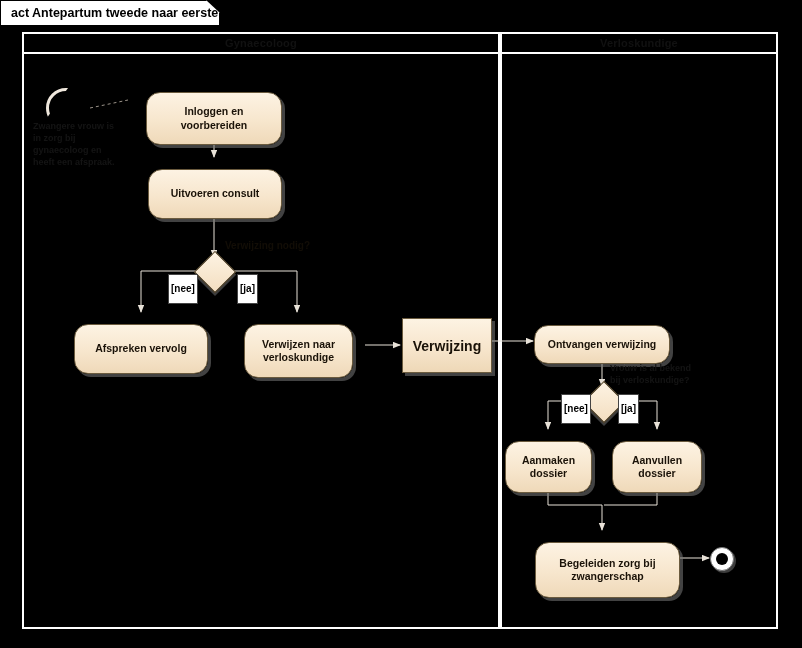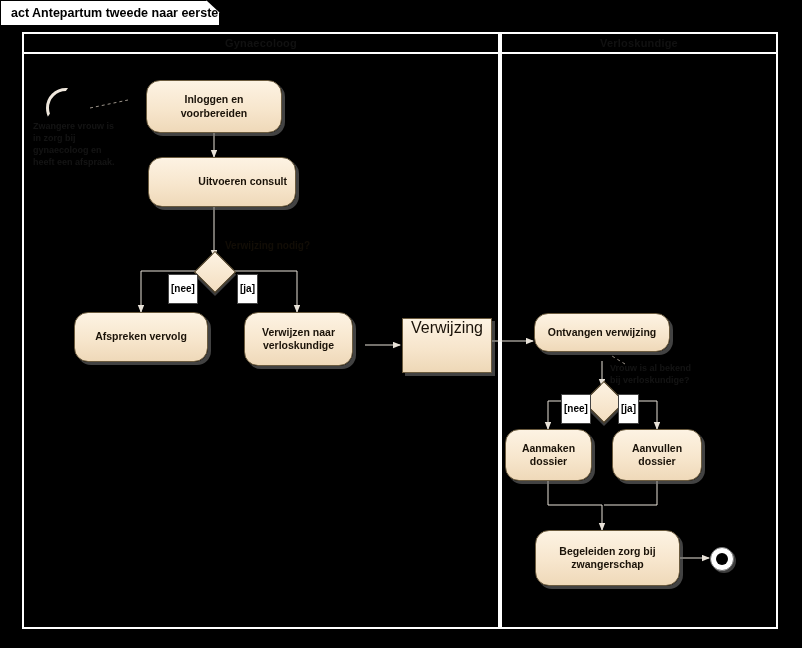--- a/index.html
+++ b/index.html
@@ -40,31 +40,31 @@
 
   
   .action{
     position:absolute;box-sizing:border-box;
     border:1px solid #6b5b3e;border-radius:14px;
     background:linear-gradient(180deg,#fdf3e3 0%,#f7e6cd 55%,#efd9b9 100%);
     box-shadow:3px 3px 0 rgba(120,120,120,.55);
     display:flex;align-items:center;justify-content:center;
     text-align:center;
     font-size:10.5px;font-weight:bold;color:#1a1208;
-    line-height:1.25;padding:4px 8px;
+    line-height:1.25;padding:4px 8px;margin-top:12px;
   }
 
   
   .objnode{
     position:absolute;box-sizing:border-box;
     border:1px solid #6b5b3e;
     background:linear-gradient(180deg,#fdf3e3 0%,#f6e4ca 60%,#eed8b7 100%);
     box-shadow:3px 3px 0 rgba(120,120,120,.55);
-    display:flex;align-items:flex-start;justify-content:center;
-    text-align:center;font-size:16px;font-weight:normal;color:#1a1208;
+    display:flex;align-items:center;justify-content:center;
+    text-align:center;font-size:14px;font-weight:bold;color:#1a1208;
   }
 
   
   .diamond{
     position:absolute;width:28px;height:28px;
     background:linear-gradient(135deg,#fdf3e3 0%,#f3dec0 100%);
     border:1px solid #6b5b3e;
     transform:rotate(45deg);
     box-shadow:2px 2px 0 rgba(120,120,120,.5);
   }
@@ -176,21 +176,21 @@
   <div class="note-fold" style="left:46px;top:88px;"></div>
   <div class="note" style="left:33px;top:120px;width:110px;">Zwangere vrouw is
 in zorg bij
 gynaecoloog en
 heeft een afspraak.</div>
 
   <div class="action" style="left:146px;top:80px;width:136px;height:53px;">
     <span>Inloggen en voorbereiden</span>
   </div>
 
-  <div class="action" style="left:148px;top:157px;width:148px;height:50px;justify-content:flex-end;">
+  <div class="action" style="left:148px;top:157px;width:134px;height:50px;">
     <span>Uitvoeren consult</span>
   </div>
 
   <div class="dimlabel" style="left:225px;top:240px;">Verwijzing nodig?</div>
   <div class="diamond" style="left:200px;top:257px;"></div>
   <div class="guard" style="left:168px;top:274px;">[nee]</div>
   <div class="guard" style="left:237px;top:274px;">[ja]</div>
 
   <div class="action" style="left:74px;top:312px;width:134px;height:50px;">
     <span>Afspreken vervolg</span>

